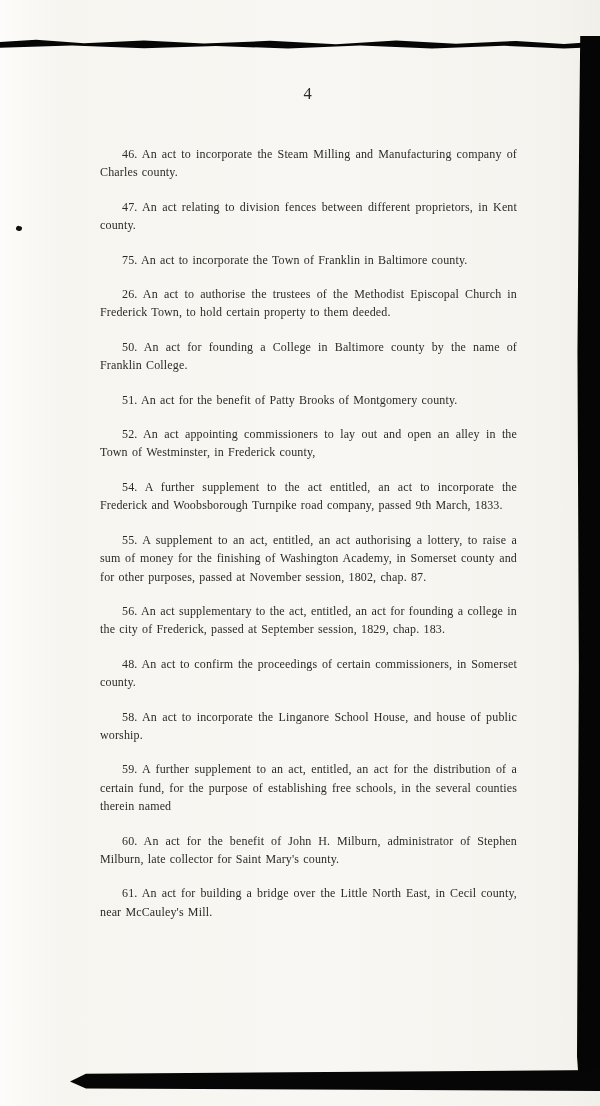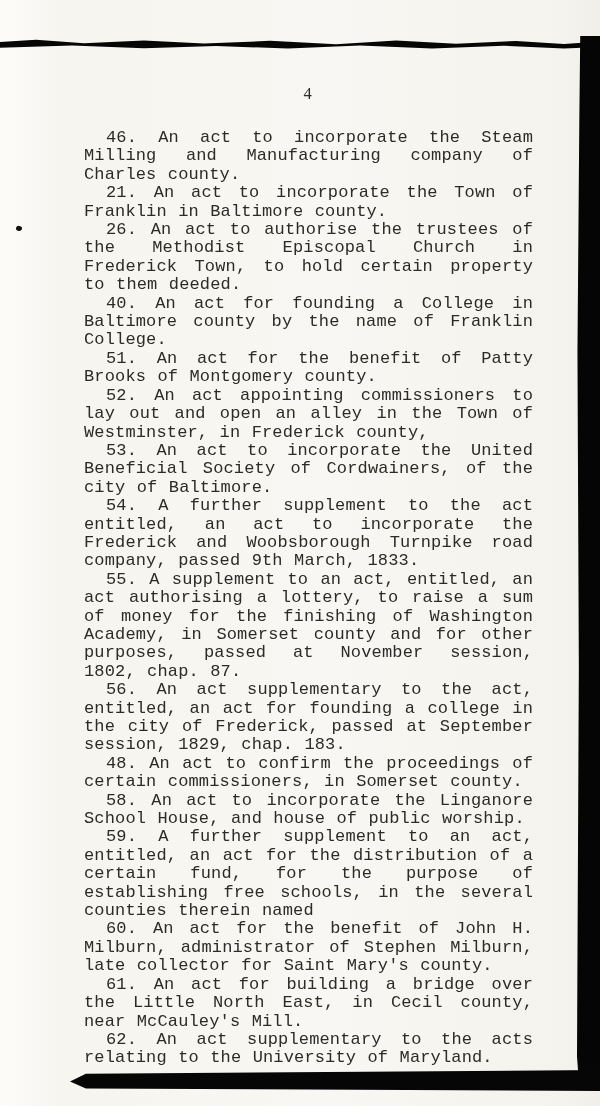--- a/index.html
+++ b/index.html
@@ -62,55 +62,53 @@
     color: #2b2a26;
     letter-spacing: 1px;
   }
   .acts {
     position: absolute;
     left: 84px;
     top: 129px;
     width: 449px;
   }
   .act {
-    margin: 0;
+    margin: 16px;
     text-indent: 22px;
     text-align: justify;
-    font-size: 17px;
+    font-size: 12px;
     line-height: 18.4px;
     color: #2c2b27;
     word-spacing: 1px;
     letter-spacing: 0.15px;
-    font-family: Liberation Mono, monospace;
   }
 </style>
 </head>
 <body>
 
 <div class="scan-page">
 
   <div class="edge-top"></div>
   <div class="edge-right"></div>
   <div class="edge-bottom"></div>
   <div class="speck"></div>
 
   <div class="page-number">4</div>
 
   <div class="acts">
     <p class="act">46. An act to incorporate the Steam Milling and Manufacturing company of Charles county.</p>
-    <p class="act">21. An act to incorporate the Town of Franklin in Baltimore county.</p>
+    <p class="act">47. An act relating to division fences between different proprietors, in Kent county.</p>
+    <p class="act">75. An act to incorporate the Town of Franklin in Baltimore county.</p>
     <p class="act">26. An act to authorise the trustees of the Methodist Episcopal Church in Frederick Town, to hold certain property to them deeded.</p>
-    <p class="act">40. An act for founding a College in Baltimore county by the name of Franklin College.</p>
+    <p class="act">50. An act for founding a College in Baltimore county by the name of Franklin College.</p>
     <p class="act">51. An act for the benefit of Patty Brooks of Montgomery county.</p>
     <p class="act">52. An act appointing commissioners to lay out and open an alley in the Town of Westminster, in Frederick county,</p>
-    <p class="act">53. An act to incorporate the United Beneficial Society of Cordwainers, of the city of Baltimore.</p>
     <p class="act">54. A further supplement to the act entitled, an act to incorporate the Frederick and Woobsborough Turnpike road company, passed 9th March, 1833.</p>
     <p class="act">55. A supplement to an act, entitled, an act authorising a lottery, to raise a sum of money for the finishing of Washington Academy, in Somerset county and for other purposes, passed at November session, 1802, chap. 87.</p>
     <p class="act">56. An act supplementary to the act, entitled, an act for founding a college in the city of Frederick, passed at September session, 1829, chap. 183.</p>
     <p class="act">48. An act to confirm the proceedings of certain commissioners, in Somerset county.</p>
     <p class="act">58. An act to incorporate the Linganore School House, and house of public worship.</p>
     <p class="act">59. A further supplement to an act, entitled, an act for the distribution of a certain fund, for the purpose of establishing free schools, in the several counties therein named</p>
     <p class="act">60. An act for the benefit of John H. Milburn, administrator of Stephen Milburn, late collector for Saint Mary's county.</p>
     <p class="act">61. An act for building a bridge over the Little North East, in Cecil county, near McCauley's Mill.</p>
-    <p class="act">62. An act supplementary to the acts relating to the University of Maryland.</p>
   </div>
 
 </div>
 
 </body></html>

